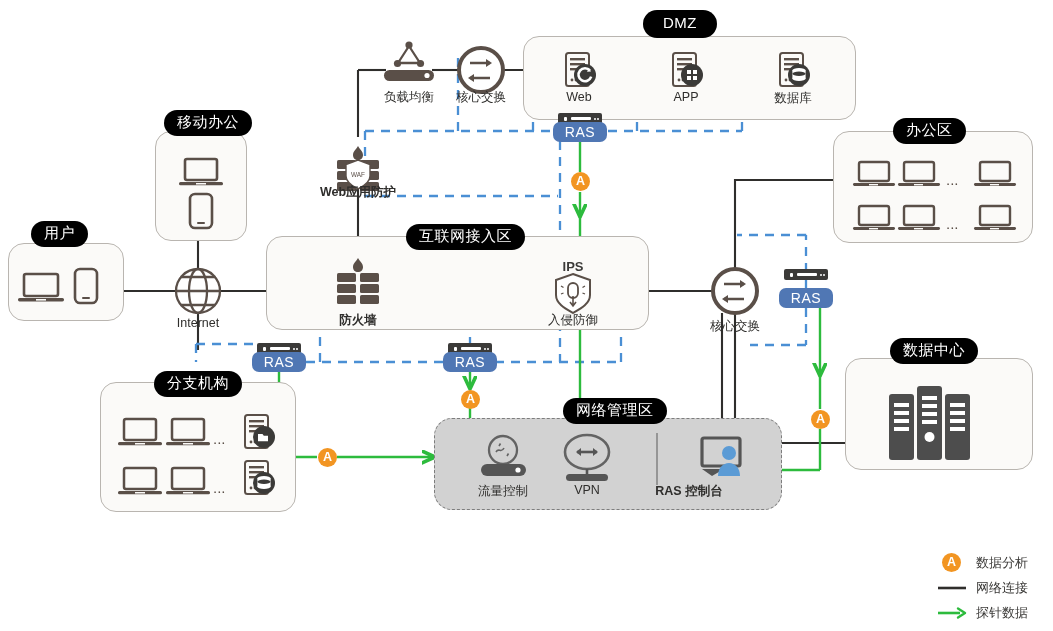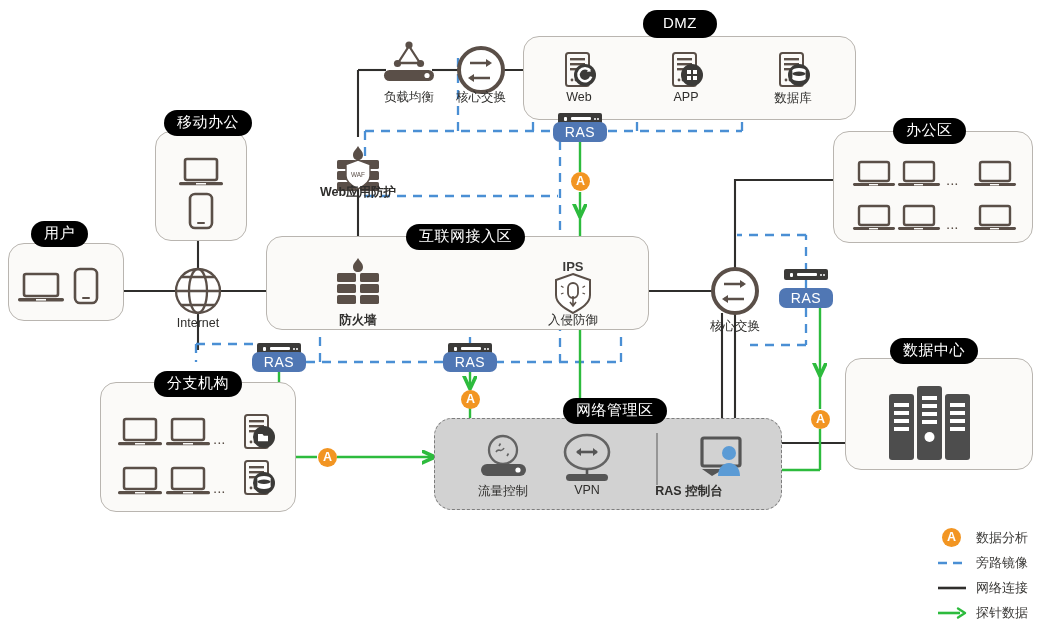--- a/index.html
+++ b/index.html
@@ -456,28 +456,20 @@
 <div class="legend">
   <div class="lgrow">
     <div class="lgicon">
       <div class="ico" style="left:5px;top:0;width:19px;height:19px;border-radius:50%;background:#f29522;color:#fff;font-size:12.5px;line-height:19px;text-align:center;font-weight:600;">A</div>
     </div>
     <div class="lgtxt">数据分析</div>
   </div>
   <div class="lgrow">
     <div class="lgicon">
       <svg width="30" height="19">
-            <path d="M1,10 L29,10" stroke="#4a8fd4" stroke-width="2.6" stroke-dasharray="9 6"></path>
-          </svg>
-    </div>
-    <div class="lgtxt">旁路镜像</div>
-  </div>
-  <div class="lgrow">
-    <div class="lgicon">
-      <svg width="30" height="19">
             <path d="M1,10 L29,10" stroke="#2f2e2c" stroke-width="2.6"></path>
           </svg>
     </div>
     <div class="lgtxt">网络连接</div>
   </div>
   <div class="lgrow">
     <div class="lgicon">
       <svg width="30" height="19">
         <path d="M1,10 L23,10" stroke="#2dbb3d" stroke-width="2.6"></path>
         <path d="M21,5.5 L28,10 L21,14.5" fill="none" stroke="#2dbb3d" stroke-width="2.4" stroke-linecap="round" stroke-linejoin="round"></path>

